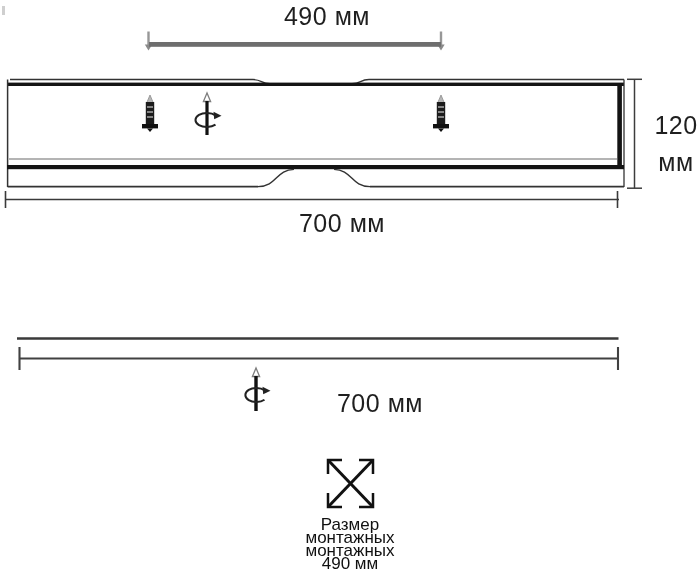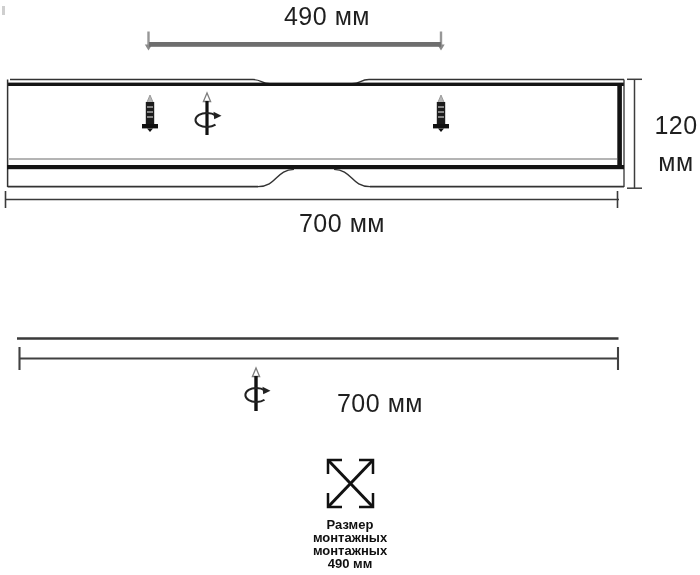--- a/index.html
+++ b/index.html
@@ -11,21 +11,21 @@
   .dim-label{
     position:absolute;color:#1f1f1f;font-size:25px;font-weight:400;
     text-align:center;white-space:nowrap;letter-spacing:0.5px;
   }
   .dim-120{
     position:absolute;left:648px;top:107px;width:56px;color:#1f1f1f;
     font-size:25px;line-height:37px;text-align:center;letter-spacing:0.5px;
   }
   .mount-caption{
     position:absolute;left:283px;top:518px;width:134px;text-align:center;
-    color:#101010;font-size:13px;line-height:13px;font-weight:700;
+    color:#101010;font-size:17px;line-height:13px;font-weight:400;
   }
   .artifact{position:absolute;left:2px;top:6px;width:3px;height:9px;background:#cfcfcf;}
 </style>
 </head>
 <body>
 
 <div class="canvas">
 
   <div class="artifact"></div>
 

